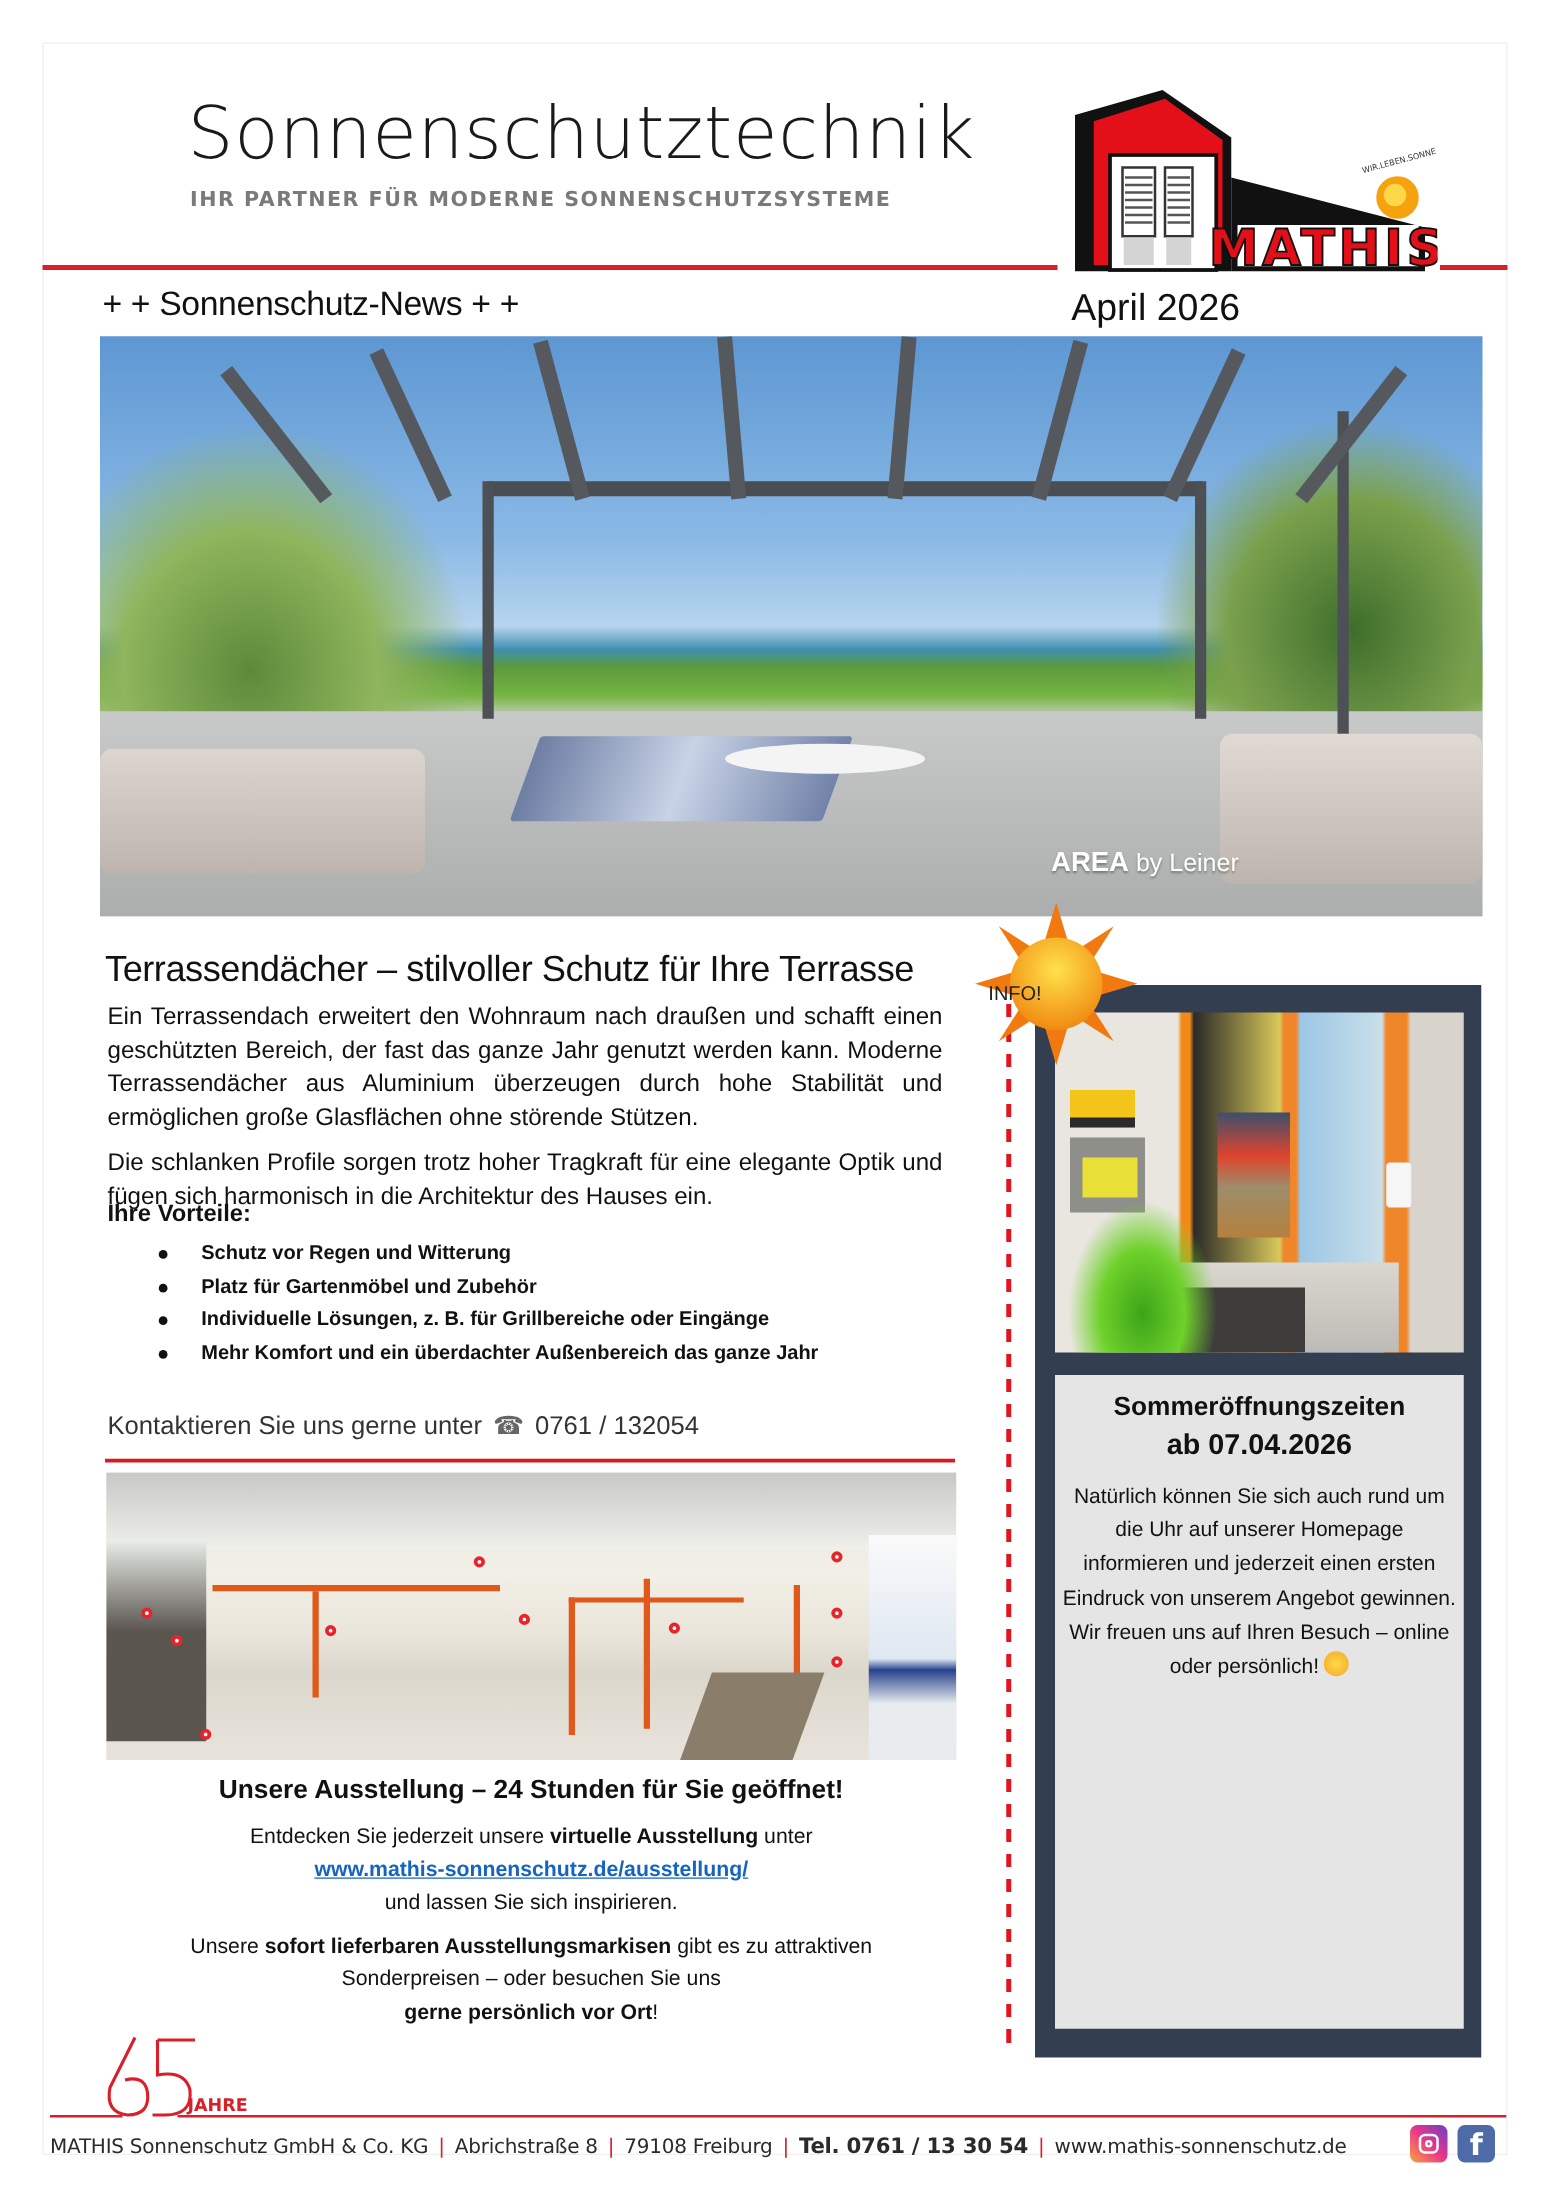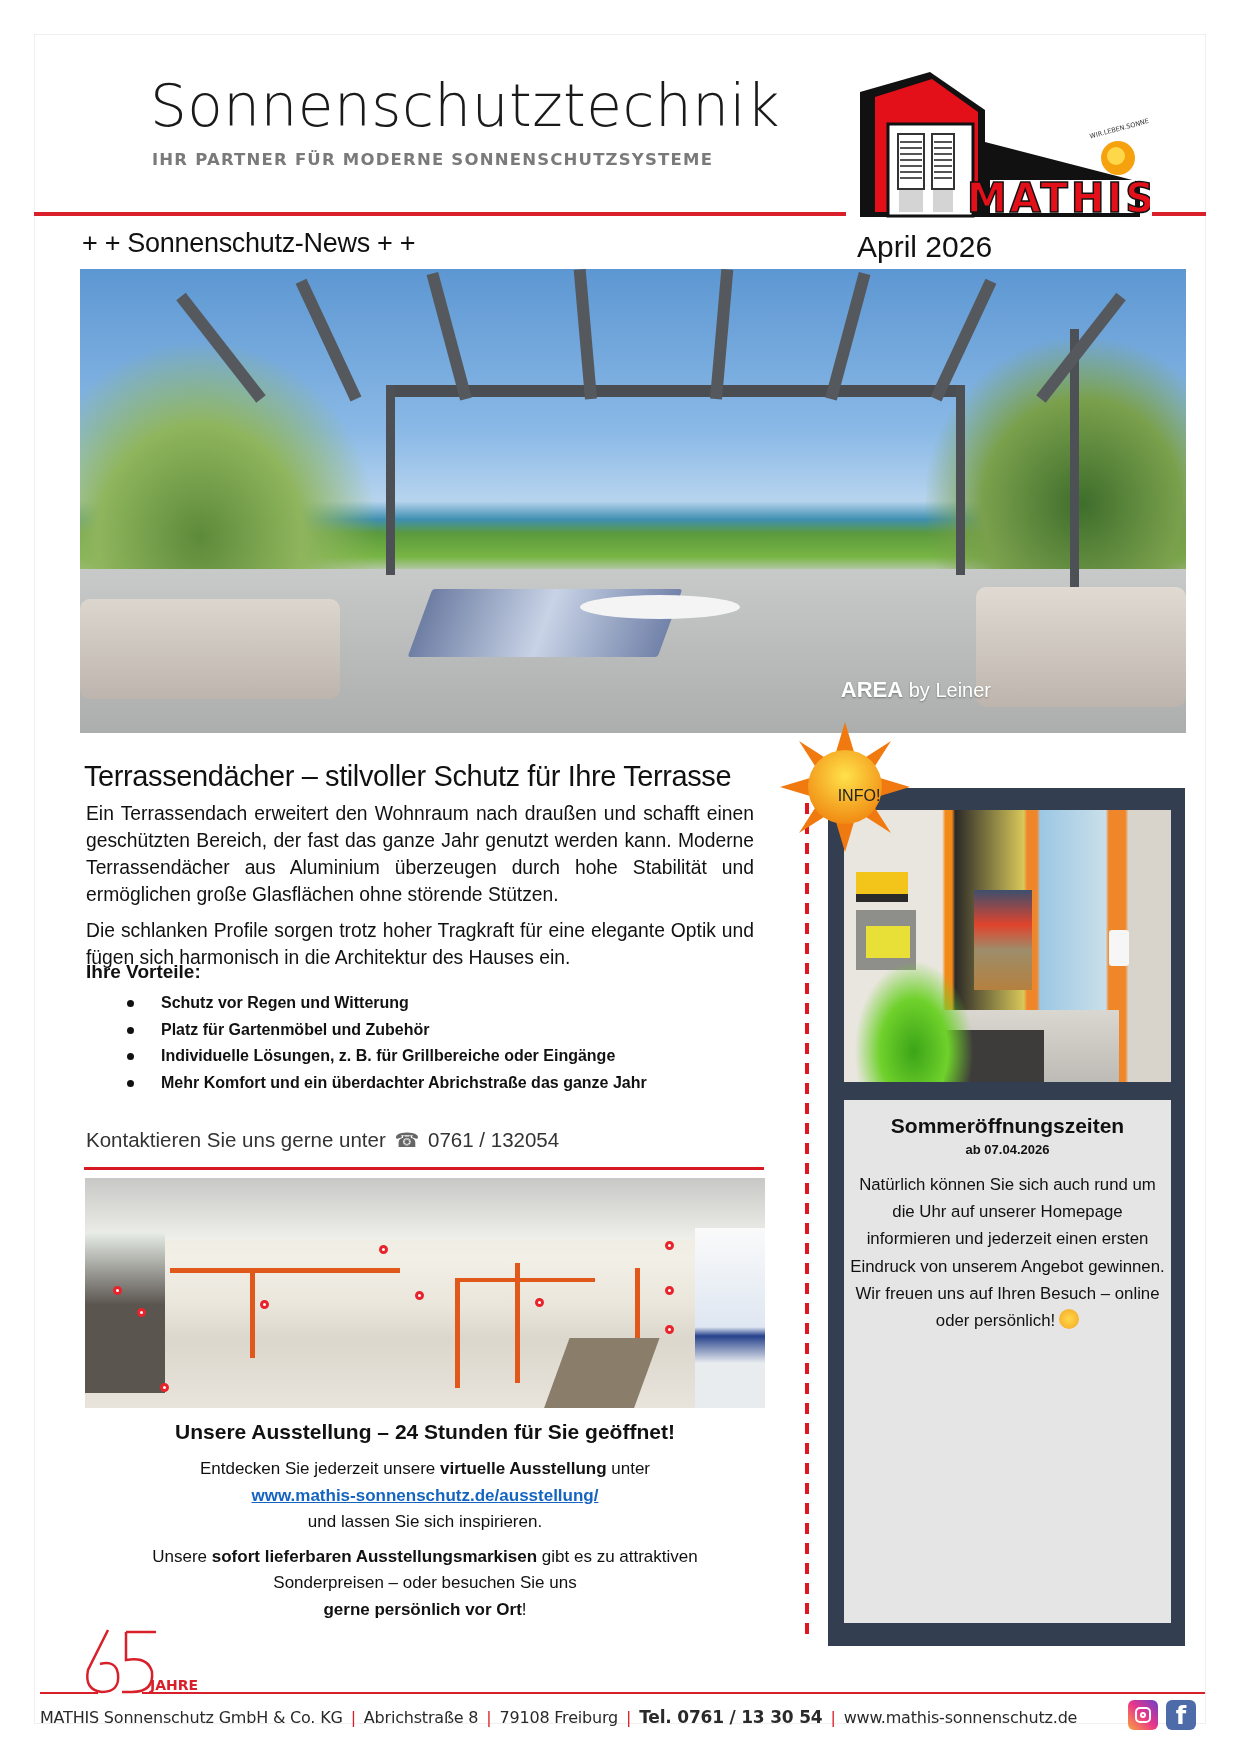--- a/index.html
+++ b/index.html
@@ -75,28 +75,28 @@
   .info-photo .sign1 { position:absolute; left:12px; top:62px; width:52px; height:30px; background:#f3c51a; border-bottom: 8px solid #2a2a2a; }
   .info-photo .sign2 { position:absolute; left:12px; top:100px; width:60px; height:60px; background:#8e8e8a; }
   .info-photo .sign2 span { position:absolute; left:10px; top:16px; width:44px; height:32px; background:#e9e037; display:block; }
   .info-photo .poster { position:absolute; left:130px; top:80px; width:58px; height:100px; background: linear-gradient(180deg,#3d4f6d 0%, #e0442d 35%, #9d8d6a 60%, #b5803f 100%); }
   .info-photo .dispenser { position:absolute; left:265px; top:120px; width:20px; height:36px; background:#f6f6f6; border-radius: 3px; }
   .info-photo .floor { position:absolute; left:95px; top:200px; width:180px; height:72px; background: linear-gradient(180deg,#d9d7cf,#bdbbb5); }
   .info-photo .doormat { position:absolute; left:100px; top:220px; width:100px; height:52px; background:#3e3c3a; }
 
   .info-text { position:absolute; left:16px; top:312px; width:327px; height:523px; background:#e5e5e5; text-align:center; }
   .info-title { margin-top: 14px; font-size:21px; font-weight:bold; }
-  .info-date { margin-top: 4px; font-size:13px; font-weight:bold; }
+  .info-date { margin-top: 4px; font-size:23px; font-weight:bold; }
   .info-p { margin-top: 14px; font-size:16.8px; line-height:27.2px; padding: 0 6px; }
   .info-p + .info-p { margin-top: 9px; }
   .smiley { display:inline-block; width:20px; height:20px; border-radius:50%; background: radial-gradient(circle, #ffd84a 0%, #f5a623 100%); vertical-align: -3px; margin-left: 4px; }
 
   
   .sun { position:absolute; left:780px; top:722px; width:130px; height:130px; }
-  .sun-label { position:absolute; left:822px; top:787px; width:74px; text-align:center; font-size:16px; color:#222; }
+  .sun-label { position:absolute; left:775px; top:787px; width:74px; text-align:center; font-size:16px; color:#222; }
 
   
   .anniv { position:absolute; left:60px; top:1622px; width:180px; height:80px; }
   .anniv-label { position:absolute; left:150px; top:1677px; font-size:14px; font-weight:bold; color:#d9202a; font-family:"DejaVu Sans", sans-serif; }
   .footer-rule { position:absolute; left:142px; top:1692px; width:1063px; height:2px; background:#d9202a; }
   .footer-rule-left { position:absolute; left:40px; top:1692px; width:58px; height:2px; background:#d9202a; }
   .footer-line { position:absolute; left:40px; top:1707px; font-family:"DejaVu Sans", sans-serif; font-size:16px; color:#2a2a2a; white-space:nowrap; letter-spacing: -0.2px; }
   .footer-line .sep { color:#d9202a; margin: 0 8px; }
   .footer-line .tel { font-weight:bold; font-size:17px; }
   .social { position:absolute; top:1700px; width:30px; height:30px; border-radius:6px; }
@@ -182,21 +182,21 @@
 <div class="article-title">Terrassendächer – stilvoller Schutz für Ihre Terrasse</div>
 <div class="article-body">
   <p>Ein Terrassendach erweitert den Wohnraum nach draußen und schafft einen geschützten Bereich, der fast das ganze Jahr genutzt werden kann. Moderne Terrassendächer aus Aluminium überzeugen durch hohe Stabilität und ermöglichen große Glasflächen ohne störende Stützen.</p>
   <p>Die schlanken Profile sorgen trotz hoher Tragkraft für eine elegante Optik und fügen sich harmonisch in die Architektur des Hauses ein.</p>
 </div>
 <div class="benefits-title">Ihre Vorteile:</div>
 <ul class="benefits">
   <li><span class="bullet"></span><span>Schutz vor Regen und Witterung</span></li>
   <li><span class="bullet"></span><span>Platz für Gartenmöbel und Zubehör</span></li>
   <li><span class="bullet"></span><span>Individuelle Lösungen, z. B. für Grillbereiche oder Eingänge</span></li>
-  <li><span class="bullet"></span><span>Mehr Komfort und ein überdachter Abrichstraße das ganze Jahr</span></li>
+  <li><span class="bullet"></span><span>Mehr Komfort und ein überdachter Außenbereich das ganze Jahr</span></li>
 </ul>
 <div class="contact-line">
   <span>Kontaktieren Sie uns gerne unter</span>
   <span class="phone-icon">☎</span>
   <span>0761 / 132054</span>
 </div>
 <div class="left-rule"></div>
 
 <div class="showroom">
   <div class="ceiling"></div>

